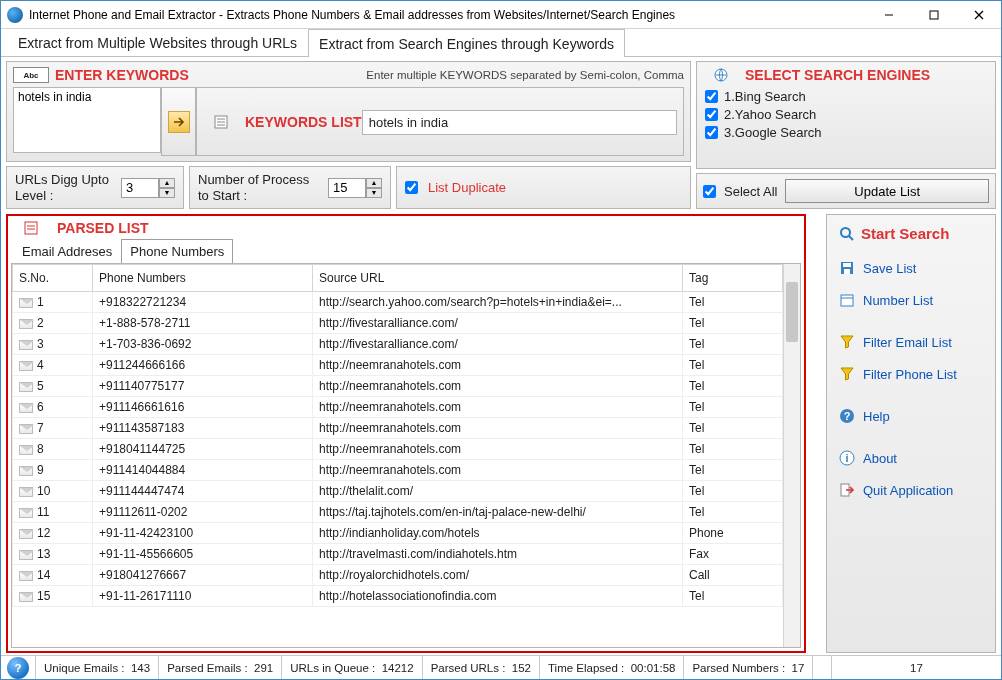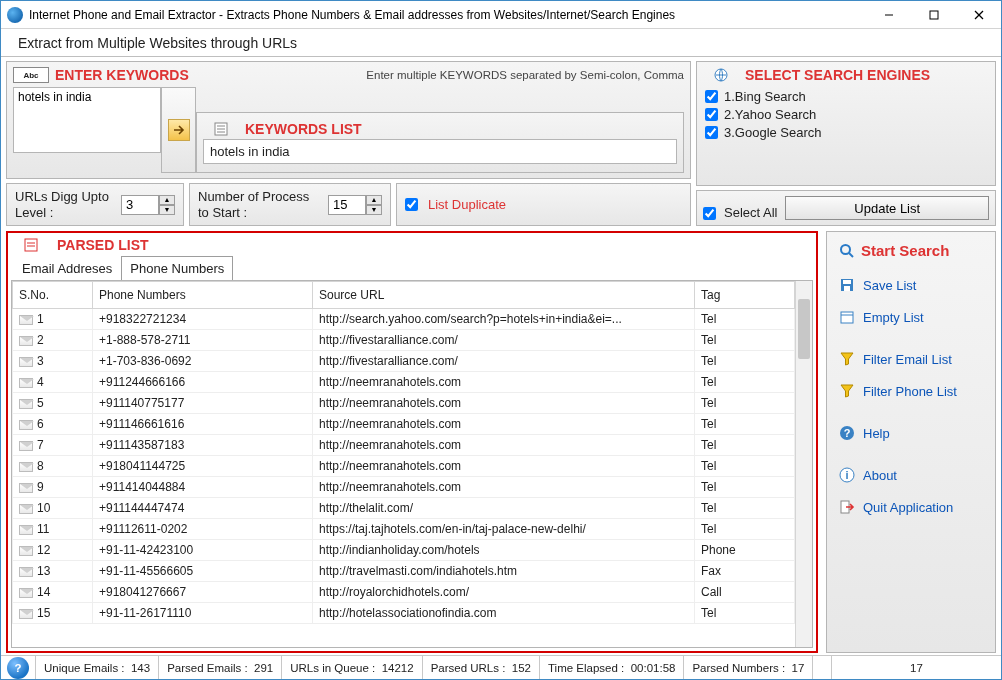--- a/index.html
+++ b/index.html
@@ -19,37 +19,37 @@
   .panel{border:1px solid #b5b5b5;background:linear-gradient(#f5f5f5,#e7e7e7);padding:5px 6px;}
   .panel-header{display:flex;align-items:center;gap:6px;margin-bottom:4px;}
   .panel-title{color:#d33;font-weight:600;font-size:14px;}
   
   .left-upper{flex:1;display:flex;flex-direction:column;gap:4px;}
   .kw-box{display:flex;}
   .kw-input-wrap{flex:0 0 148px;border:1px solid #b5b5b5;background:#fff;height:66px;}
   .kw-input{width:100%;height:100%;border:none;resize:none;padding:2px 4px;font:inherit;}
   .add-btn-wrap{flex:0 0 35px;display:flex;align-items:center;justify-content:center;border:1px solid #b5b5b5;background:linear-gradient(#fafafa,#e5e5e5);}
   .add-btn{width:22px;height:22px;border:1px solid #c9a54a;background:linear-gradient(#ffe9a8,#f4c24a);display:flex;align-items:center;justify-content:center;}
-  .kw-list-wrap{flex:1;border:1px solid #b5b5b5;background:linear-gradient(#f5f5f5,#e7e7e7);padding:8px 6px;display:flex;flex-direction:column;margin-top:25px;}
+  .kw-list-wrap{flex:1;border:1px solid #b5b5b5;background:linear-gradient(#f5f5f5,#e7e7e7);padding:20px 6px;display:flex;}
   .kw-list-body{flex:1;background:#fff;border:1px solid #b5b5b5;margin-top:2px;padding:4px 6px;font-size:13px;}
   
   .opts-row{display:flex;gap:5px;}
   .opt-panel{border:1px solid #b5b5b5;background:linear-gradient(#f5f5f5,#e7e7e7);padding:5px 8px;display:flex;align-items:center;gap:10px;font-size:13px;}
   .spinner{display:flex;align-items:center;}
   .spinner input{width:38px;height:20px;text-align:left;padding:0 4px;border:1px solid #9d9d9d;font:inherit;}
   .spin-btns{display:flex;flex-direction:column;}
   .spin-btns button{width:16px;height:10px;border:1px solid #9d9d9d;background:#e8e8e8;font-size:7px;line-height:1;padding:0;}
   
   .engines-col{width:300px;display:flex;flex-direction:column;gap:4px;}
   .eng-list{display:flex;flex-direction:column;gap:3px;padding:2px 2px;font-size:13px;}
   .eng-list label{display:flex;align-items:center;gap:6px;}
-  .eng-bottom{display:flex;align-items:flex-end;gap:8px;}
+  .eng-bottom{display:flex;align-items:center;gap:8px;}
   .update-btn{flex:1;height:24px;border:1px solid #8d8d8d;background:linear-gradient(#fbfbfb,#e4e4e4);font:inherit;font-size:13px;}
 
-  .main-area{flex:1;display:flex;padding:2px 5px 2px;gap:8px;min-height:0;}
+  .main-area{flex:1;display:flex;padding:2px 5px 2px;gap:20px;min-height:0;}
   .parsed-wrap{flex:1;border:2px solid #d40000;padding:4px 3px 3px;display:flex;flex-direction:column;min-height:0;}
   .parsed-header{display:flex;align-items:center;gap:8px;margin:0 2px 3px;}
   .sub-tabs{display:flex;margin:0 2px;}
   .sub-tab{padding:4px 8px;font-size:13px;border:1px solid transparent;border-bottom:none;}
   .sub-tab.active{background:#fff;border-color:#9d9d9d;}
   .grid-wrap{flex:1;border:1px solid #b5b5b5;background:#fff;display:flex;min-height:0;}
   .grid-scroll{flex:1;overflow:hidden;position:relative;}
   table{width:100%;border-collapse:collapse;table-layout:fixed;font-size:12px;}
   thead th{text-align:left;font-weight:400;padding:6px 6px;border:1px solid #d4d4d4;background:#fff;}
   tbody td{padding:3px 6px;border:1px solid #eee;white-space:nowrap;overflow:hidden;text-overflow:clip;}
@@ -94,20 +94,21 @@
     <div class="win-btn close">
         <svg viewBox="0 0 10 10">
           <line x1="1" y1="1" x2="9" y2="9" stroke="#000" stroke-width="1.2"></line>
           <line x1="9" y1="1" x2="1" y2="9" stroke="#000" stroke-width="1.2"></line>
         </svg>
       </div>
   </div>
 
   <div class="top-tabs">
     <div class="top-tab">Extract from Multiple Websites through URLs</div>
+    <div class="top-tab active">Extract from Search Engines through Keywords</div>
   </div>
 
   <div class="upper">
     <div class="left-upper">
       <div class="panel">
         <div class="panel-header">
           <span class="small-ico" style="border:1px solid #888;background:#fff;font-size:8px;font-weight:700;">Abc</span>
           <span class="panel-title">ENTER KEYWORDS</span>
           <span style="flex:1"></span>
           <span style="font-size:11.5px;color:#444;">Enter multiple KEYWORDS separated by Semi-colon, Comma</span>
@@ -357,21 +358,21 @@
           </span>
         <span>Save List</span>
       </div>
       <div class="act">
         <span class="ico">
             <svg width="16" height="16" viewBox="0 0 16 16">
               <rect x="2" y="3" width="12" height="11" fill="#fff" stroke="#3a82c4"></rect>
               <line x1="2" y1="6" x2="14" y2="6" stroke="#3a82c4"></line>
             </svg>
           </span>
-        <span>Empty List</span>
+        <span>Number List</span>
       </div>
       <div class="sep"></div>
       <div class="act">
         <span class="ico">
             <svg width="16" height="16" viewBox="0 0 16 16">
               <path d="M2 2h12l-4.5 6v5l-3 1V8z" fill="#f3c31a" stroke="#b38900"></path>
             </svg>
           </span>
         <span>Filter Email List</span>
       </div>

